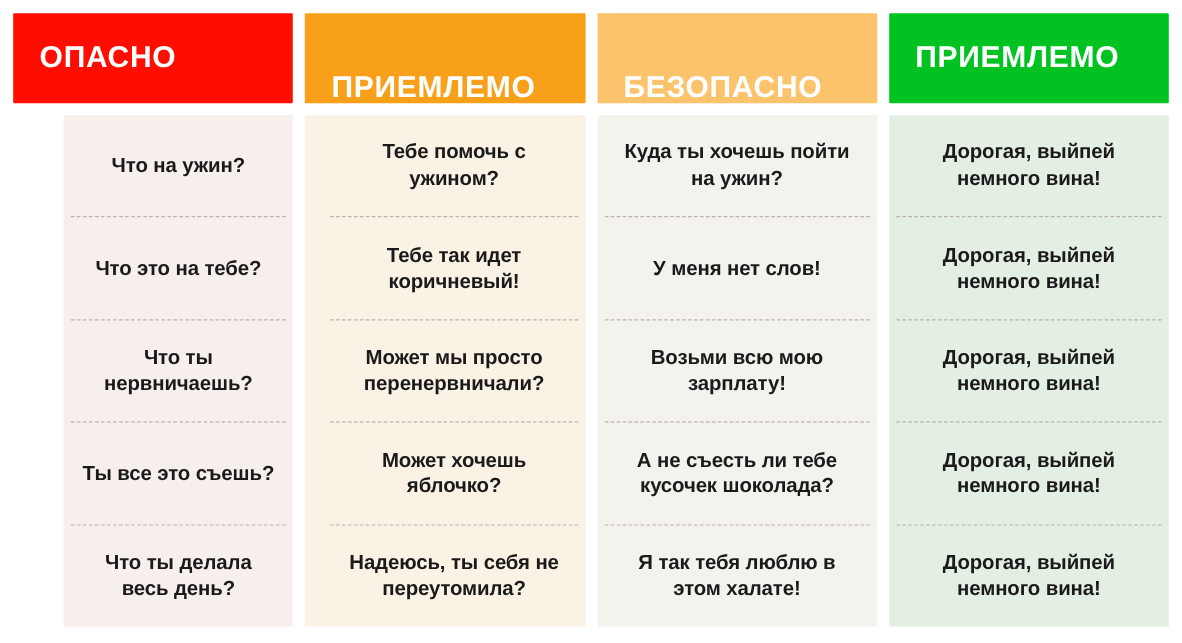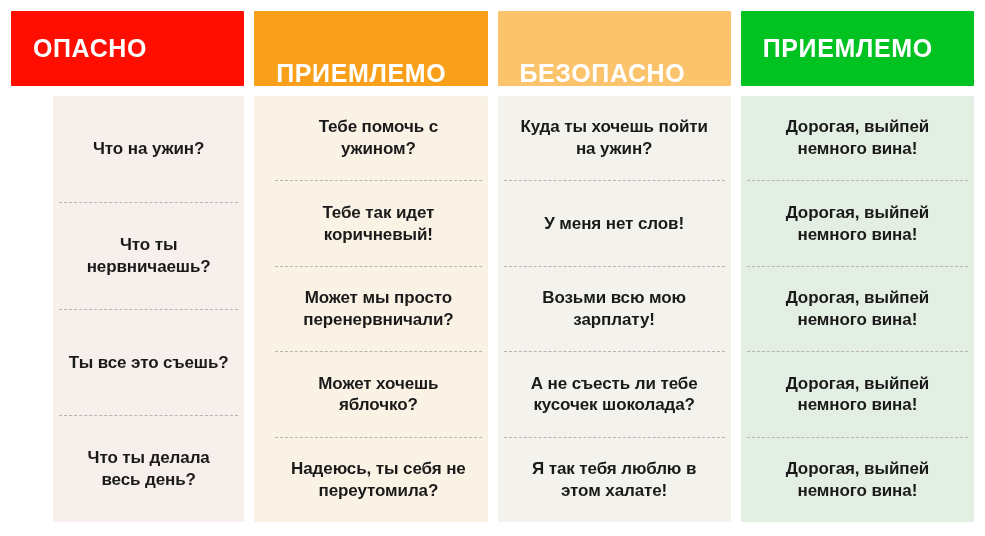--- a/index.html
+++ b/index.html
@@ -112,20 +112,23 @@
 
   <div class="column col-1">
     <div class="col-header">
       <span class="col-header-label">ОПАСНО</span>
     </div>
     <div class="col-body">
       <div class="cell">
         <span class="cell-text">Что на ужин?</span>
       </div>
       <div class="cell">
+        <span class="cell-text">Что это на тебе?</span>
+      </div>
+      <div class="cell">
         <span class="cell-text">Что ты нервничаешь?</span>
       </div>
       <div class="cell">
         <span class="cell-text">Ты все это съешь?</span>
       </div>
       <div class="cell">
         <span class="cell-text">Что ты делала весь день?</span>
       </div>
     </div>
   </div>

